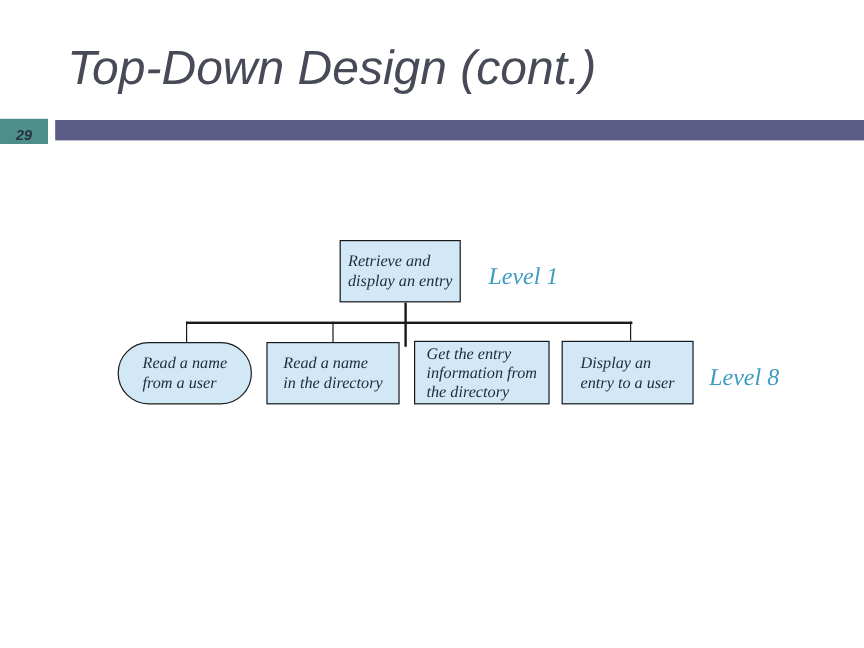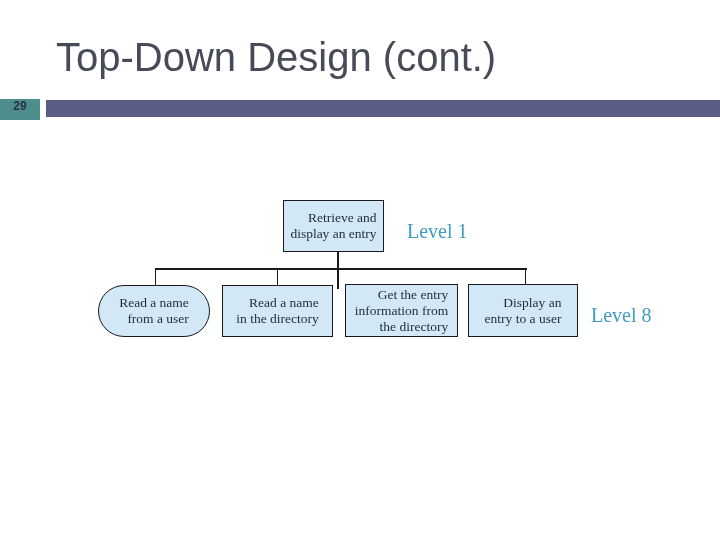--- a/index.html
+++ b/index.html
@@ -3,40 +3,41 @@
 <meta charset="utf-8">
 <style>
   html, body { margin: 0; padding: 0; }
   body { font-family: "Liberation Sans", sans-serif; }
   #slide {
     position: relative;
     width: 720px;
     height: 540px;
     background: #ffffff;
     overflow: hidden;
+    font-style: italic;
   }
   .slide-title {
     position: absolute;
     left: 56px;
     top: 34px;
     font-size: 40px;
     line-height: 46px;
     color: #474a57;
     letter-spacing: 0px;
     white-space: nowrap;
   }
   .page-badge {
     position: absolute;
     left: 0px;
     top: 99px;
     width: 40px;
     height: 21px;
     background: #4d8e8c;
     display: flex;
-    align-items: flex-start;
+    align-items: flex-end;
     justify-content: center;
     font-size: 12px;
     font-weight: bold;
     color: #263240;
   }
   .accent-bar {
     position: absolute;
     left: 46px;
     top: 100px;
     width: 674px;
@@ -45,21 +46,21 @@
   }
   .diagram { position: absolute; left: 0; top: 0; width: 720px; height: 540px; }
   .node {
     position: absolute;
     box-sizing: border-box;
     background: #d3e8f6;
     border: 1.5px solid #1a1a1a;
     display: flex;
     align-items: center;
     justify-content: center;
-    text-align: right;
+    text-align: left;
   }
   .node-text {
     font-family: "Liberation Serif", serif;
     font-size: 13.5px;
     line-height: 16px;
     color: #1c2b3c;
     white-space: pre-line;
   }
   .node-root { left: 283px; top: 200px; width: 101px; height: 52px; }
   .node-c1 { left: 98px;  top: 285px; width: 112px; height: 52px; border-radius: 26px; }

